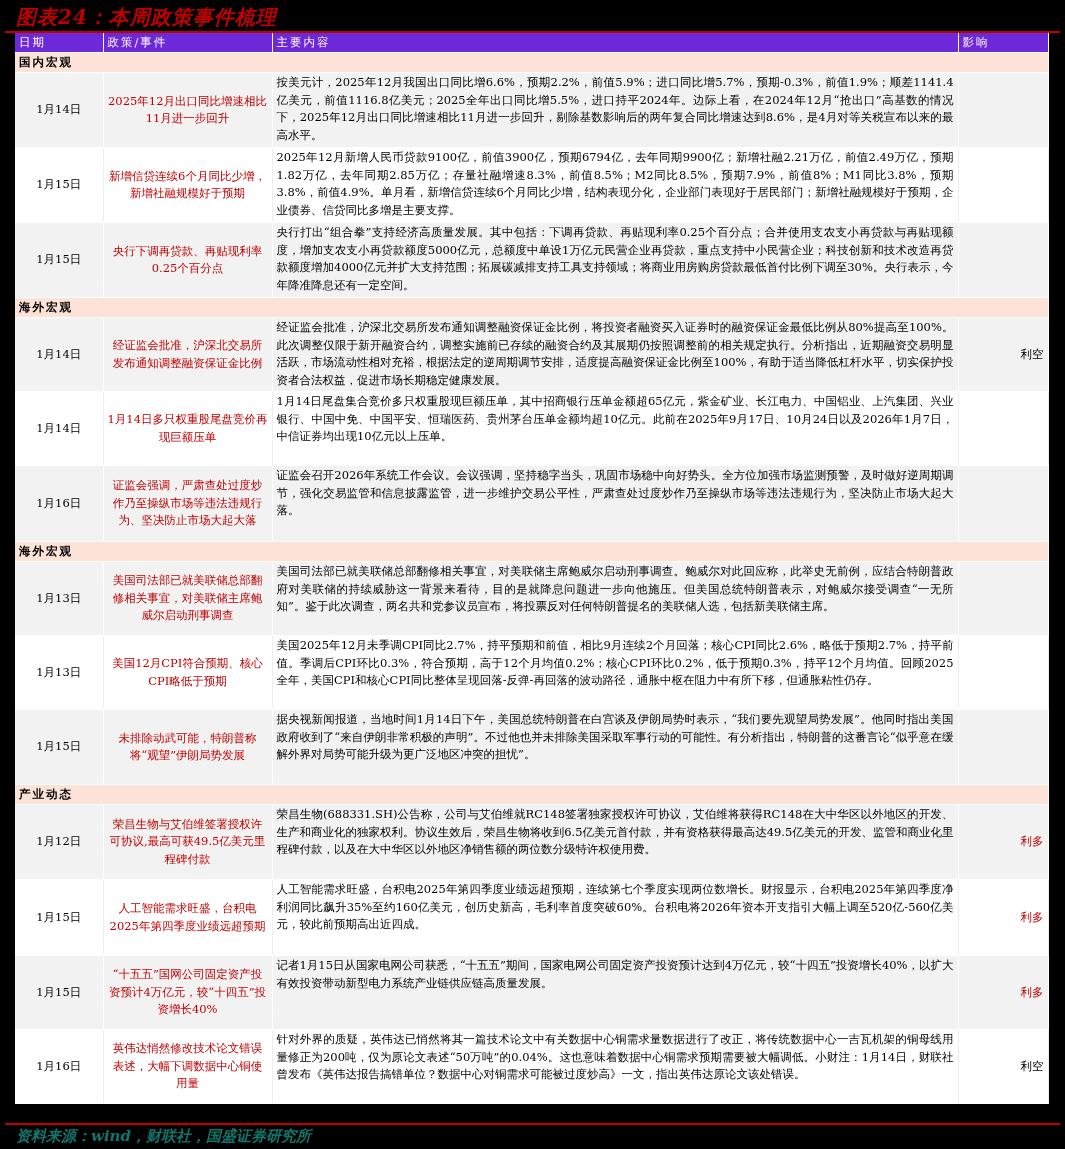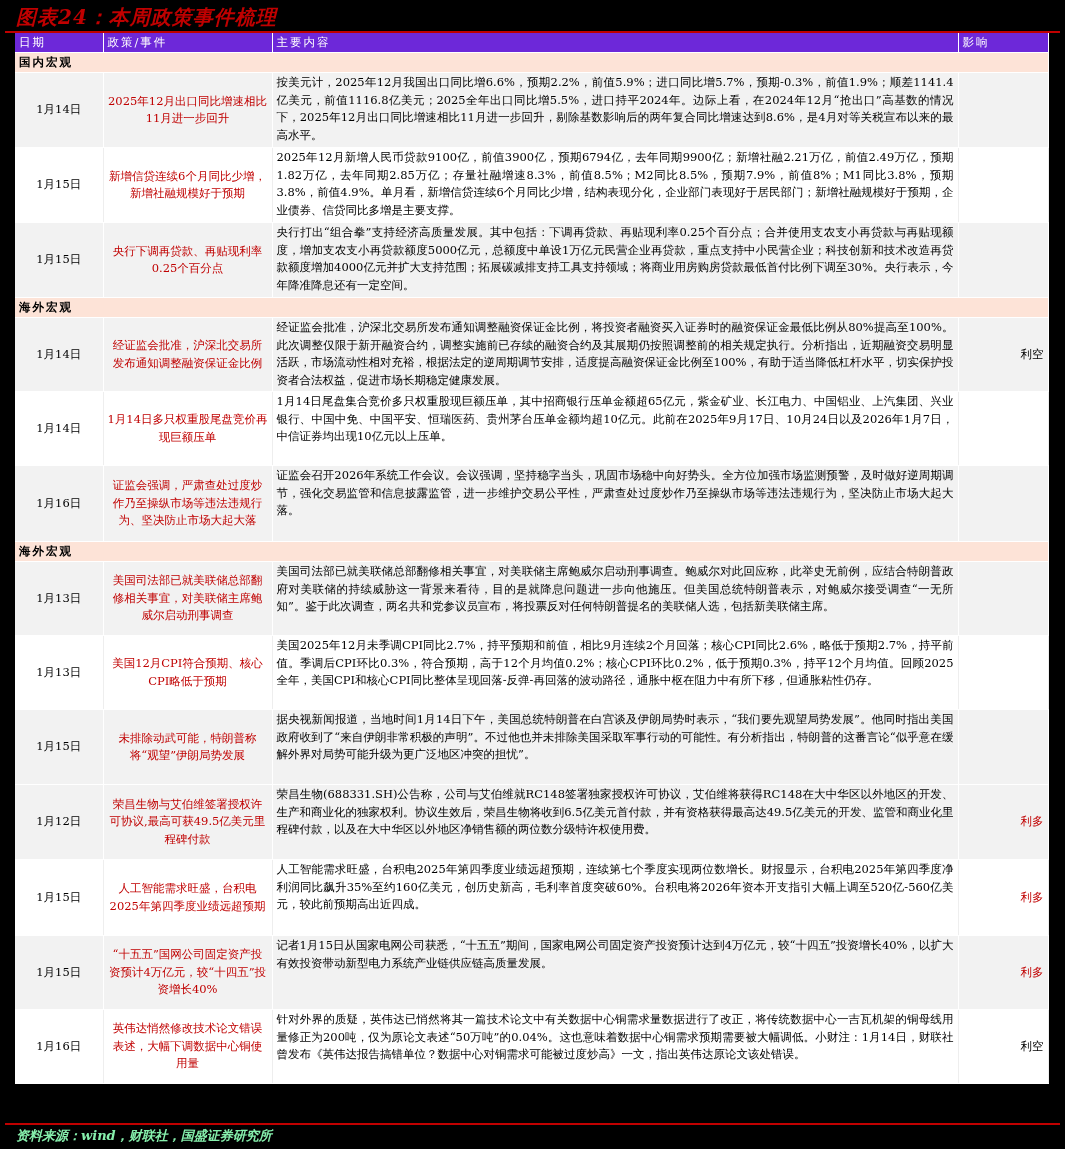--- a/index.html
+++ b/index.html
@@ -1,20 +1,20 @@
 <!DOCTYPE html>
 <html><head>
 <meta charset="utf-8">
 <style>
   html,body{margin:0;padding:0;}
   body{width:1065px;height:1149px;background:#000;position:relative;overflow:hidden;font-family:"DejaVu Serif","Liberation Serif",serif;}
   .title{position:absolute;left:16px;top:4px;color:#c00000;font-size:20px;font-weight:bold;font-style:italic;letter-spacing:1px;}
   .topline{position:absolute;left:5px;top:31px;width:1055px;height:2px;background:#c00000;}
   .botline{position:absolute;left:5px;top:1123px;width:1055px;height:2px;background:#c00000;}
-  .source{position:absolute;left:16px;top:1127px;color:#86efac;font-size:13px;font-weight:bold;font-style:italic;}
+  .source{position:absolute;left:16px;top:1127px;color:#0f766e;font-size:15px;font-weight:bold;font-style:italic;}
   table{position:absolute;left:15px;top:33px;width:1033px;border-collapse:collapse;table-layout:fixed;}
   td,th{font-size:11.5px;line-height:17.5px;border-right:1px solid #fff;border-bottom:1px solid #fff;padding:0 4px;}
   th{background:#6d28d9;color:#fff;font-weight:normal;height:19px;text-align:left;letter-spacing:2px;}
   tr.sec td{background:#fde3d7;height:19px;text-align:left;font-weight:bold;color:#000;letter-spacing:2px;}
   tr.row.odd td{background:#f2f2f2;}
   tr.row.even td{background:#ffffff;}
   tr.row.even td{border-right-color:#eee;}
   td.date{text-align:center;color:#000;}
   td.policy{text-align:center;color:#c00000;}
   td.content{text-align:left;color:#000;vertical-align:top;padding-top:1px;text-align:justify;}
@@ -105,20 +105,23 @@
       <td class="impact"></td>
     </tr>
 
     <tr class="row odd" style="height:75px">
       <td class="date">1月15日</td>
       <td class="policy">未排除动武可能，特朗普称将“观望”伊朗局势发展</td>
       <td class="content">据央视新闻报道，当地时间1月14日下午，美国总统特朗普在白宫谈及伊朗局势时表示，“我们要先观望局势发展”。他同时指出美国政府收到了“来自伊朗非常积极的声明”。不过他也并未排除美国采取军事行动的可能性。有分析指出，特朗普的这番言论“似乎意在缓解外界对局势可能升级为更广泛地区冲突的担忧”。</td>
       <td class="impact"></td>
     </tr>
 
+    <tr class="sec">
+        <td colspan="4">产业动态</td>
+      </tr>
     <tr class="row odd" style="height:75px">
       <td class="date">1月12日</td>
       <td class="policy">荣昌生物与艾伯维签署授权许可协议,最高可获49.5亿美元里程碑付款</td>
       <td class="content">荣昌生物(688331.SH)公告称，公司与艾伯维就RC148签署独家授权许可协议，艾伯维将获得RC148在大中华区以外地区的开发、生产和商业化的独家权利。协议生效后，荣昌生物将收到6.5亿美元首付款，并有资格获得最高达49.5亿美元的开发、监管和商业化里程碑付款，以及在大中华区以外地区净销售额的两位数分级特许权使用费。</td>
       <td class="impact imp-pos">利多</td>
     </tr>
     <tr class="row even" style="height:76px">
       <td class="date">1月15日</td>
       <td class="policy">人工智能需求旺盛，台积电2025年第四季度业绩远超预期</td>
       <td class="content">人工智能需求旺盛，台积电2025年第四季度业绩远超预期，连续第七个季度实现两位数增长。财报显示，台积电2025年第四季度净利润同比飙升35%至约160亿美元，创历史新高，毛利率首度突破60%。台积电将2026年资本开支指引大幅上调至520亿-560亿美元，较此前预期高出近四成。</td>

